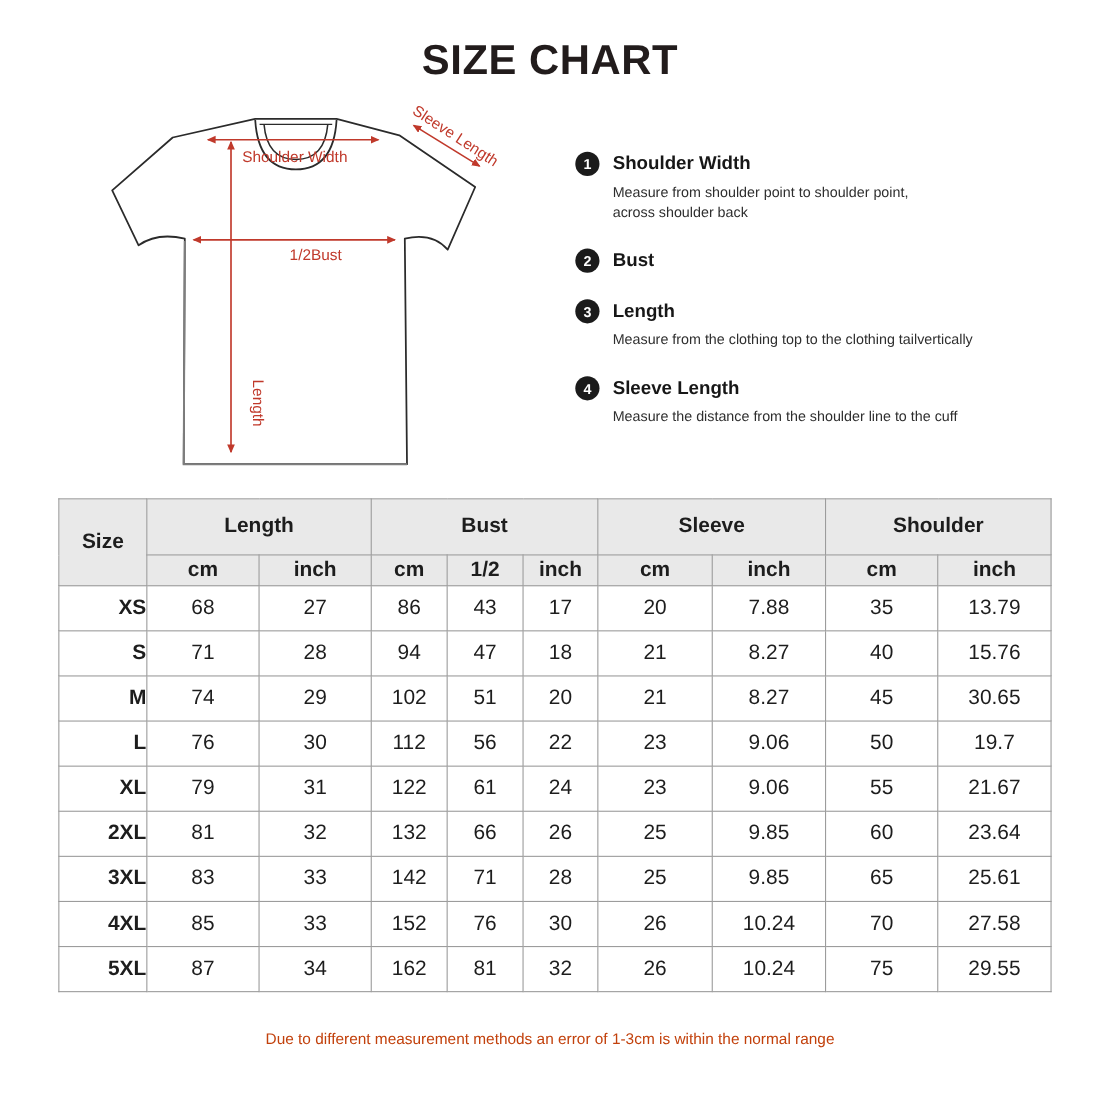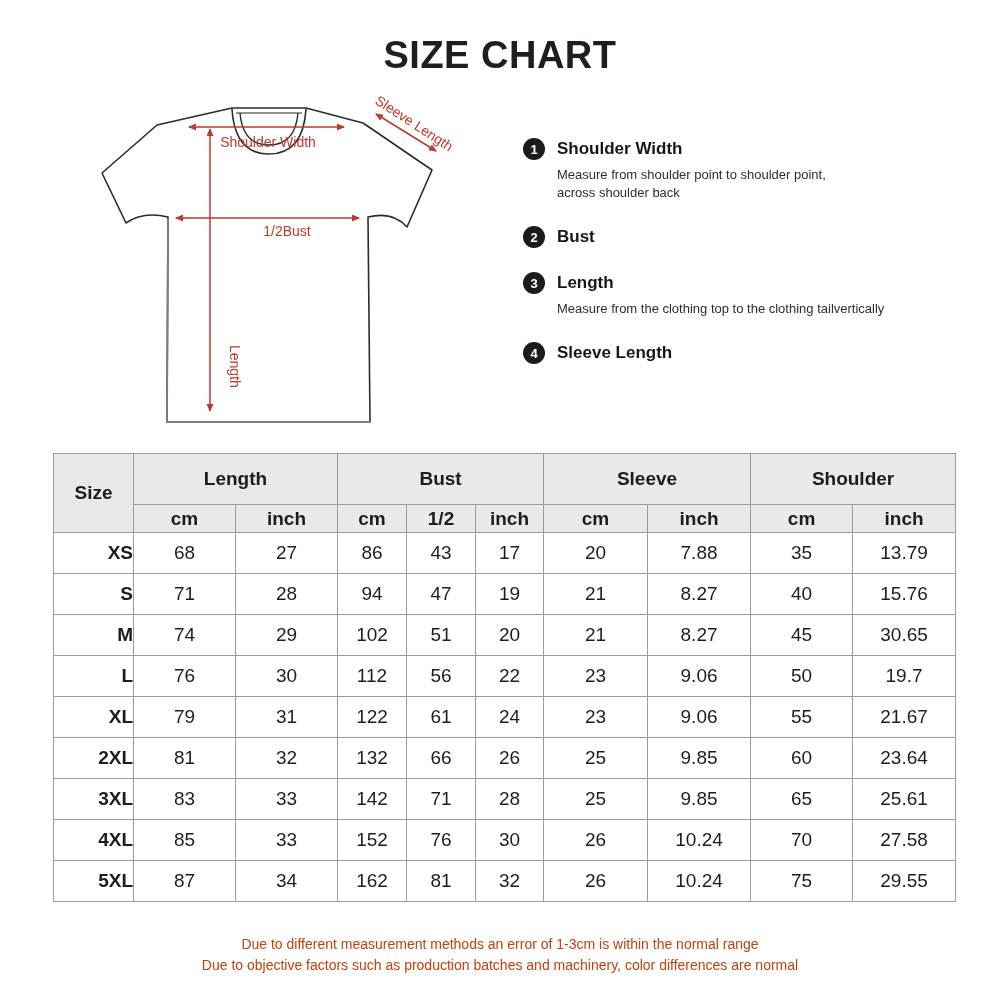--- a/index.html
+++ b/index.html
@@ -107,20 +107,21 @@
     <div class="inst-num">3</div>
     <div class="inst-body">
       <div class="inst-title">Length</div>
       <div class="inst-desc">Measure from the clothing top to the clothing tailvertically</div>
     </div>
   </div>
   <div class="inst-item">
     <div class="inst-num">4</div>
     <div class="inst-body">
       <div class="inst-title">Sleeve Length</div>
+      <div class="inst-desc">Measure the distance from the shoulder line to the cuff</div>
     </div>
   </div>
 </div>
 
 <table class="size-table">
   <colgroup>
     <col style="width:80px">
       <col style="width:102px">
       <col style="width:102px">
     <col style="width:69px">
@@ -163,21 +164,21 @@
       <td>7.88</td>
       <td>35</td>
       <td>13.79</td>
     </tr>
     <tr>
       <td class="size-cell">S</td>
       <td>71</td>
       <td>28</td>
       <td>94</td>
       <td>47</td>
-      <td>19</td>
+      <td>18</td>
       <td>21</td>
       <td>8.27</td>
       <td>40</td>
       <td>15.76</td>
     </tr>
     <tr>
       <td class="size-cell">M</td>
       <td>74</td>
       <td>29</td>
       <td>102</td>
@@ -258,14 +259,13 @@
       <td>26</td>
       <td>10.24</td>
       <td>75</td>
       <td>29.55</td>
     </tr>
   </tbody>
 </table>
 
 <div class="footnotes">
   <div class="note">Due to different measurement methods an error of 1-3cm is within the normal range</div>
-  <div class="note">Due to objective factors such as production batches and machinery, color differences are normal</div>
 </div>
 
 </body></html>

